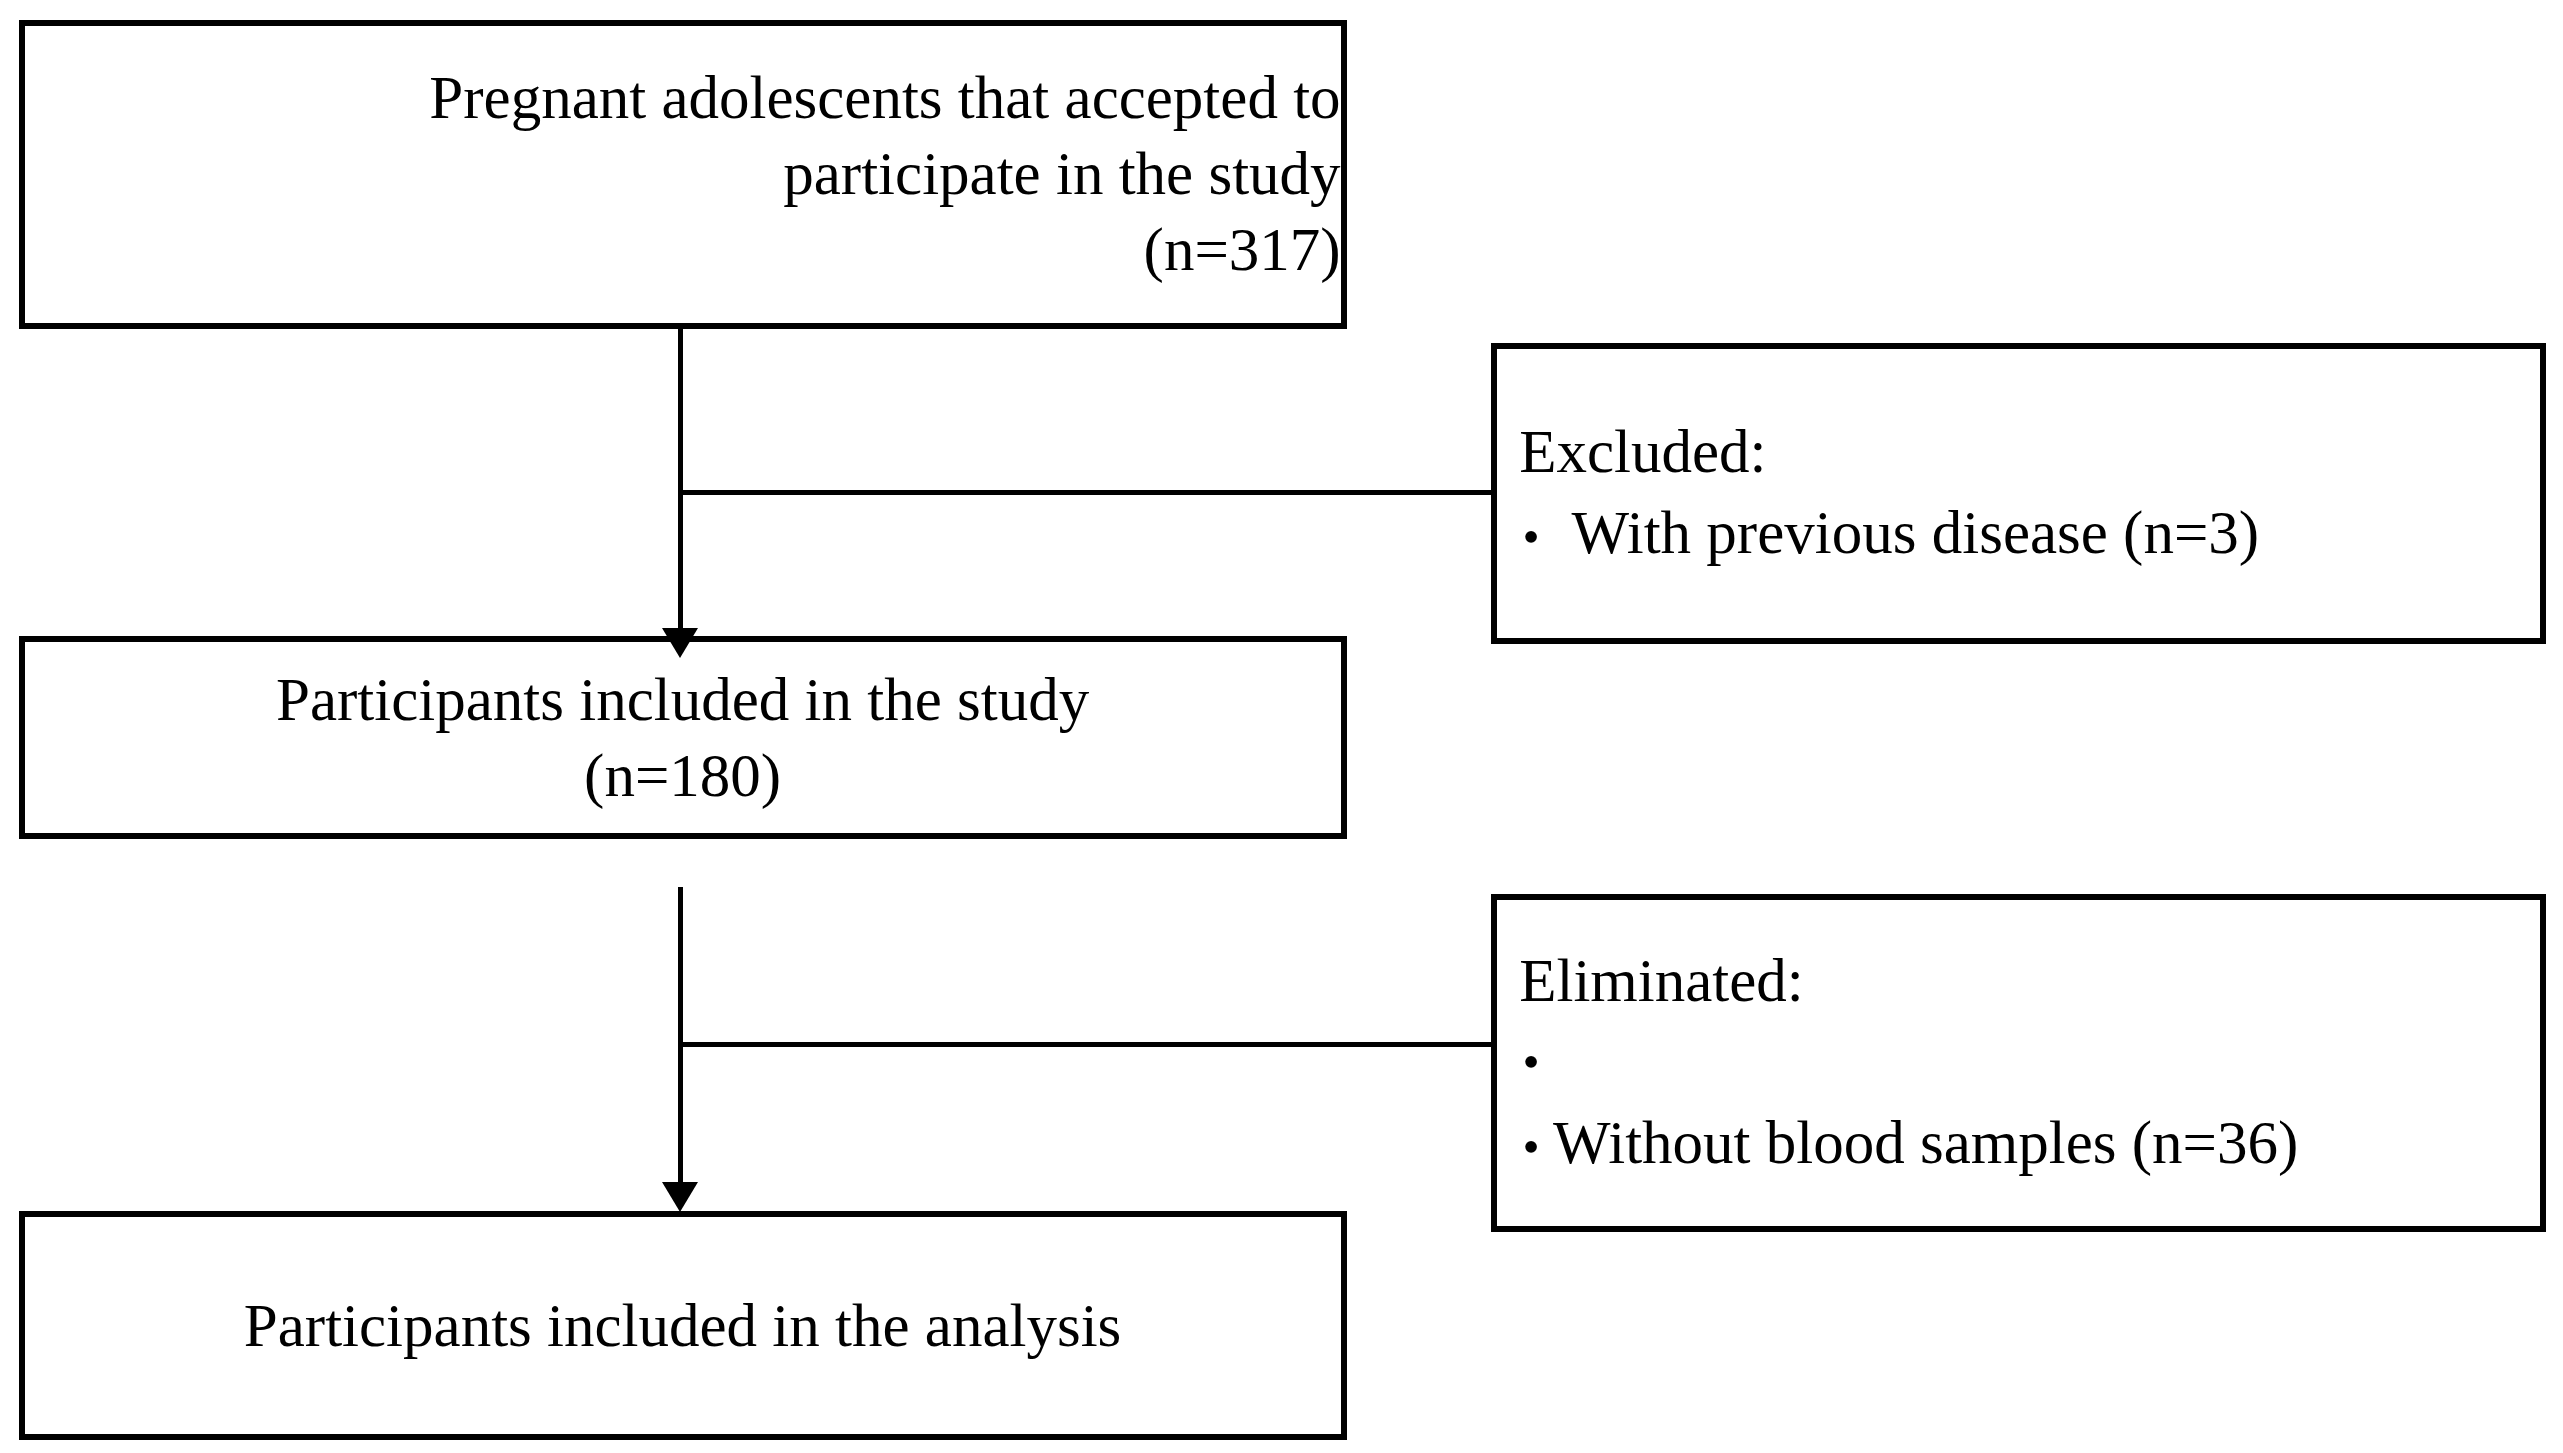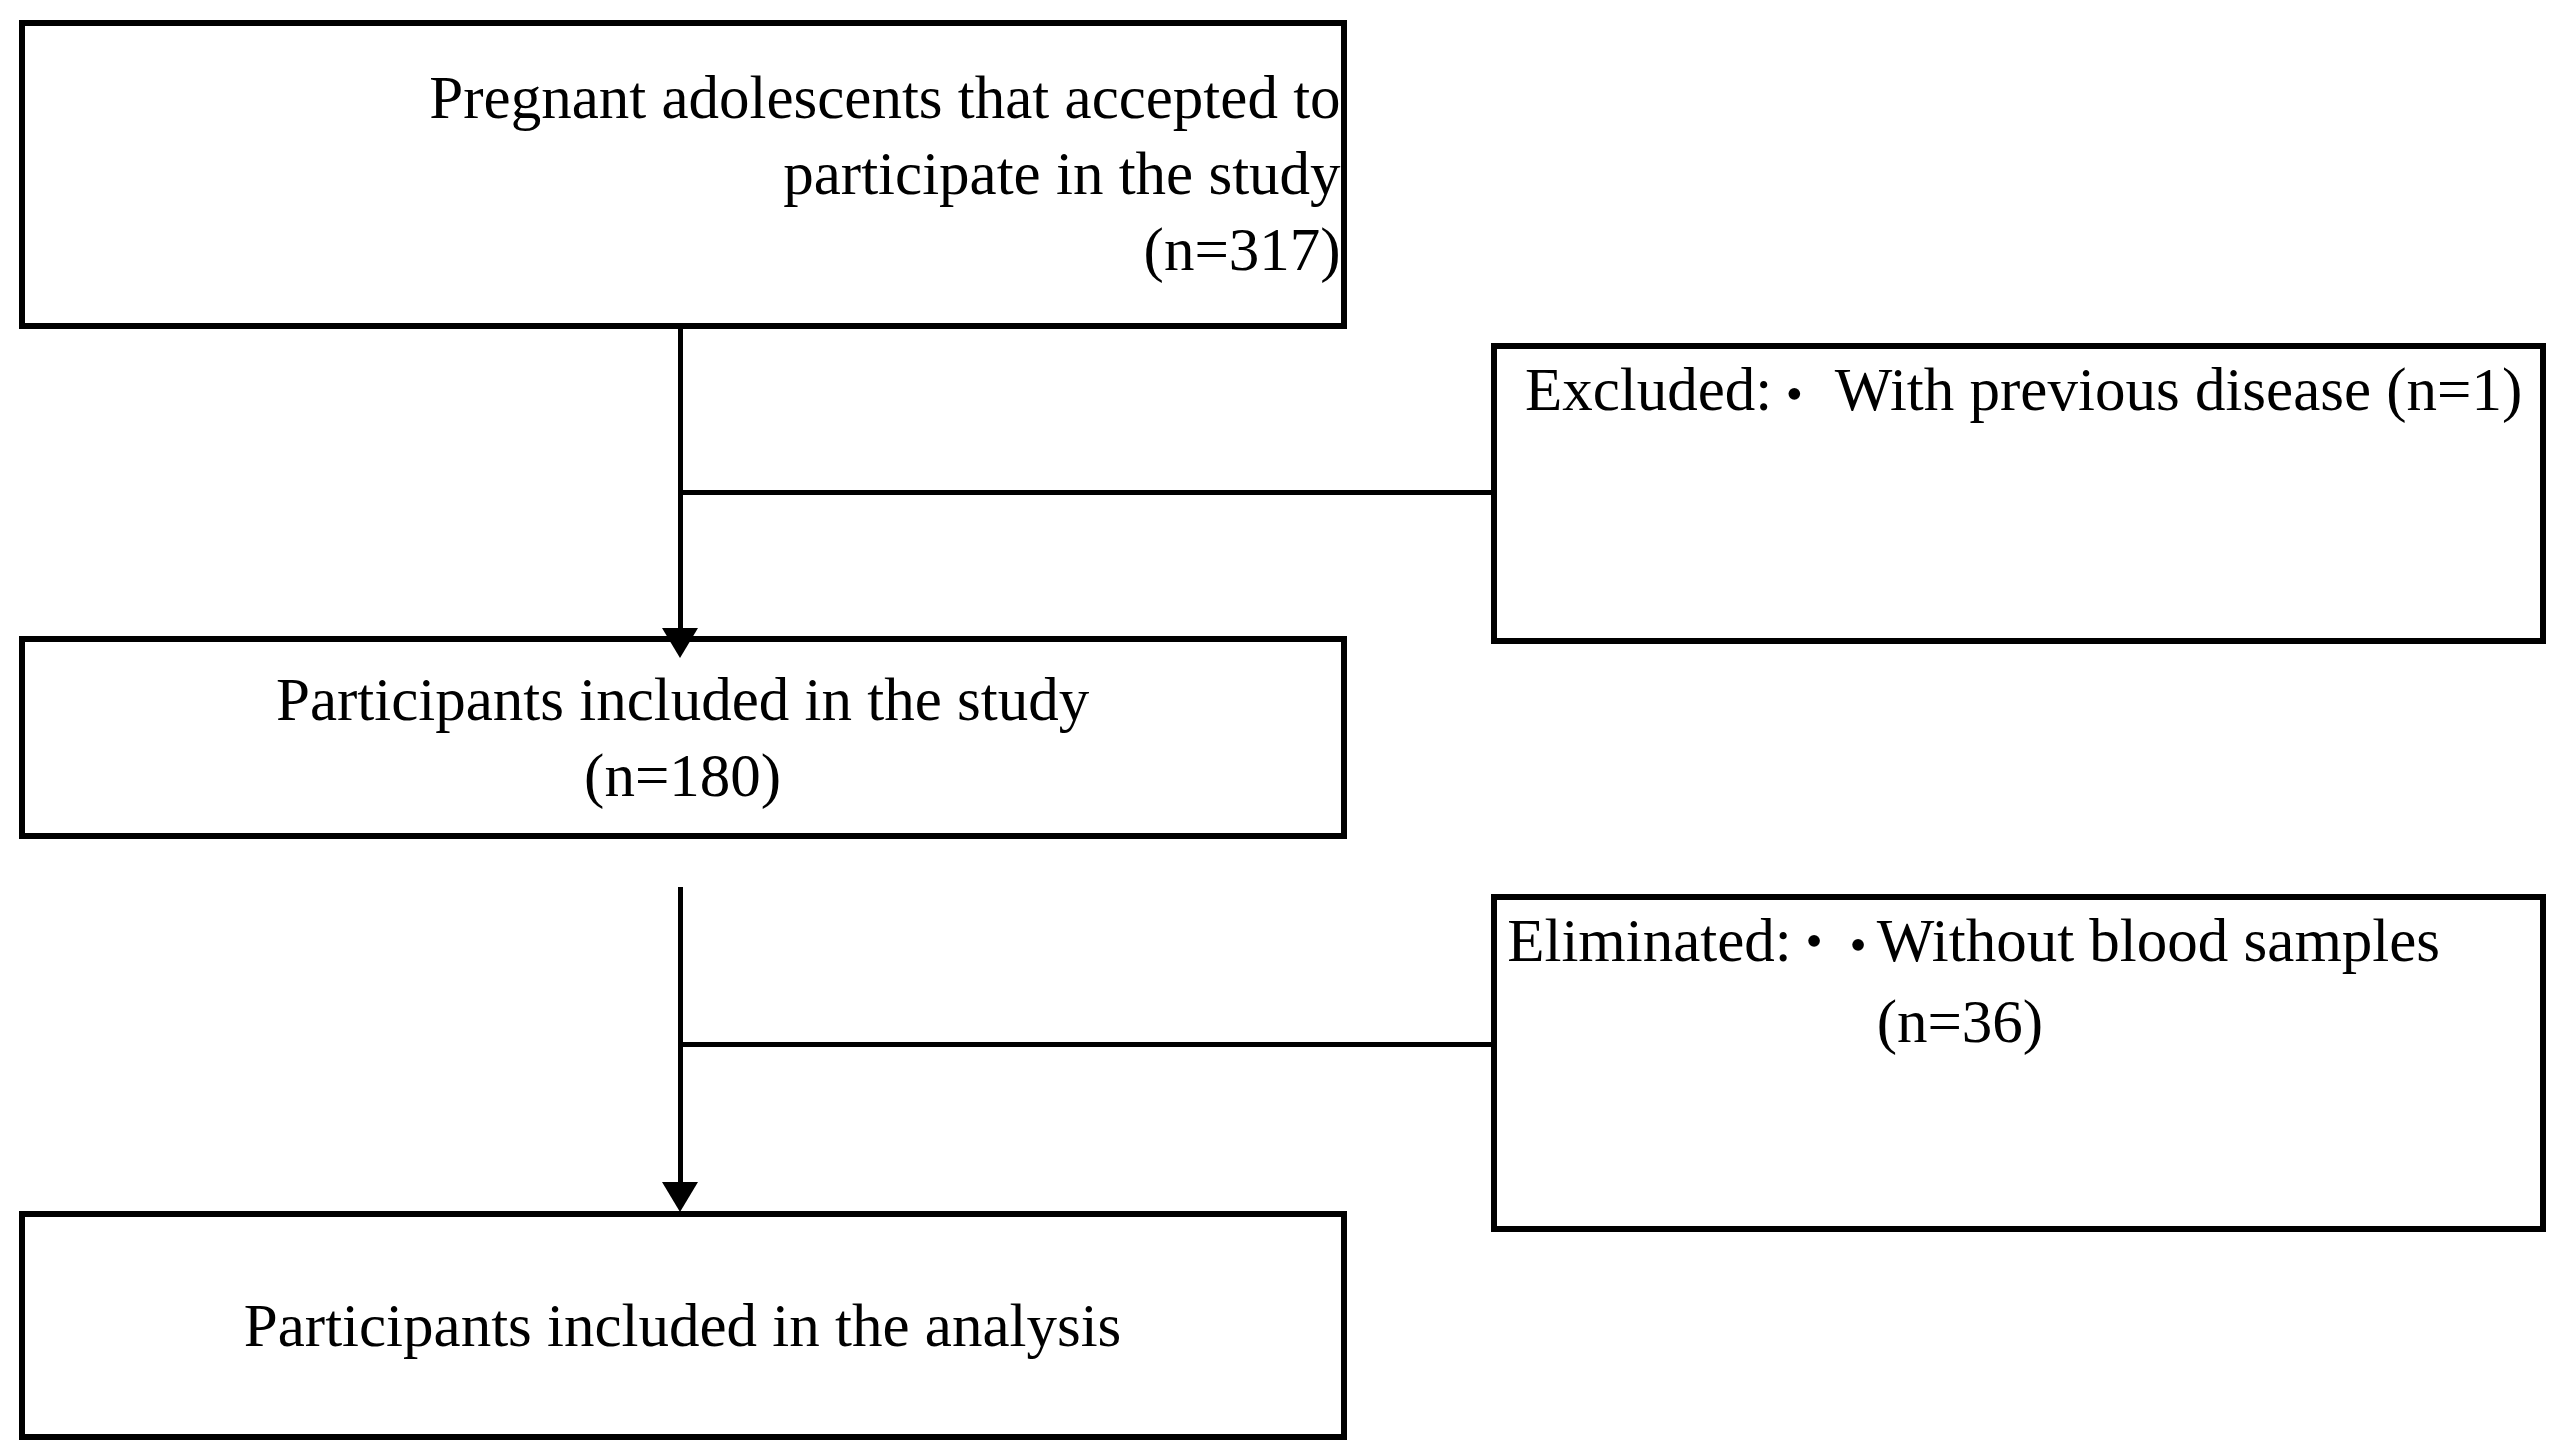--- a/index.html
+++ b/index.html
@@ -22,24 +22,25 @@
     display: flex;
     flex-direction: column;
     justify-content: center;
     align-items: center;
     text-align: center;
     font-size: 61px;
     line-height: 76px;
   }
   .side-box {
     display: flex;
-    flex-direction: row;
+    flex-direction: column;
     justify-content: center;
     font-size: 61px;
     line-height: 81px;
+    padding-left: 12px;
   }
   .side-title { padding-left: 10.2px; }
   .bullet-row { display: flex; align-items: baseline; padding-left: 13.6px; }
   .bullet { display: inline-block; font-size: 49px; }
   .excluded-box .bullet { width: 49px; }
   .eliminated-box .bullet { width: 30.5px; }
 
   #box-enrolled          { left: 18.6px;   top: 19.5px;   width: 1328px; height: 309px; align-items: flex-end; }
   #box-excluded          { left: 1491px; top: 343px;  width: 1055px; height: 301px; }
   #box-included-study    { left: 18.6px;   top: 636px;  width: 1328px; height: 203px; }
@@ -73,21 +74,21 @@
   <div class="box main-box" id="box-enrolled">
     <div class="line">Pregnant adolescents that accepted to</div>
     <div class="line">participate in the study</div>
     <div class="line">(n=317)</div>
   </div>
 
   <div class="box side-box excluded-box" id="box-excluded">
     <div class="side-title">Excluded:</div>
     <div class="bullet-row">
       <span class="bullet">•</span>
-      <span class="bullet-text">With previous disease (n=1)</span>
+      <span class="bullet-text">With previous disease (n=3)</span>
     </div>
   </div>
 
   <div class="box main-box" id="box-included-study">
     <div class="line">Participants included in the study</div>
     <div class="line">(n=180)</div>
   </div>
 
   <div class="box side-box eliminated-box" id="box-eliminated">
     <div class="side-title">Eliminated:</div>

